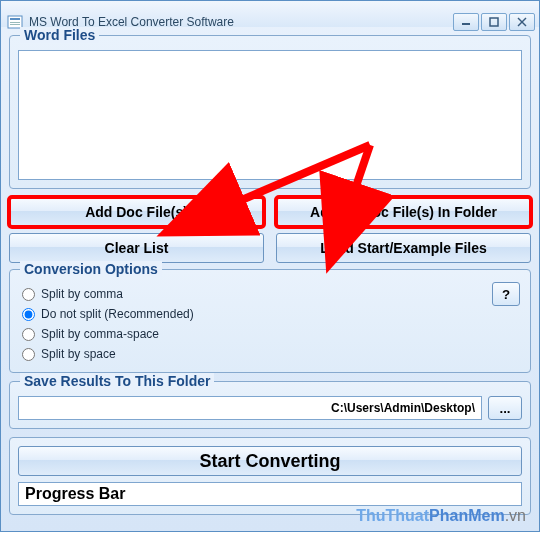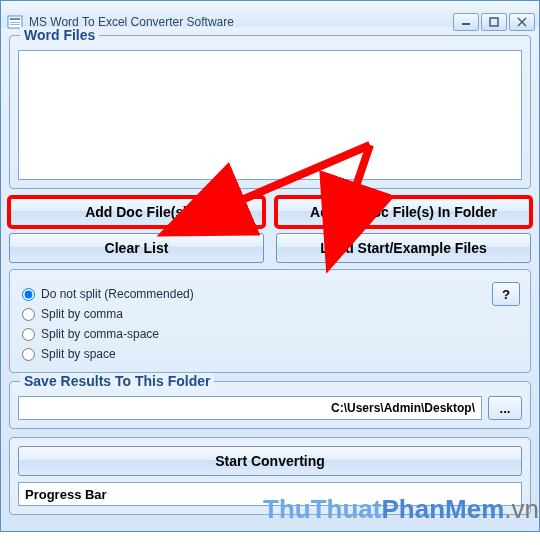--- a/index.html
+++ b/index.html
@@ -18,24 +18,24 @@
 .btn-row { display: flex; gap: 12px; margin-bottom: 6px; }
 .btn { flex: 1; height: 30px; border: 1px solid #6c95c1; border-radius: 3px; background: linear-gradient(to bottom, #f7fbff 0%, #e3eefb 45%, #cde0f5 46%, #dfecfa 100%); font-weight: bold; font-size: 14px; color: #000; cursor: pointer; display: flex; align-items: center; justify-content: center; }
 .highlighted { outline: 4px solid #ff0000; outline-offset: -2px; }
 .options { }
 .radio-row { display: flex; align-items: center; gap: 6px; padding: 3px 4px; color: #1a2b3f; font-size: 12px; }
 .radio-row input { margin: 0; }
 .help-btn { position: absolute; right: 10px; top: 12px; width: 28px; height: 24px; border: 1px solid #6c95c1; border-radius: 3px; background: linear-gradient(to bottom, #f7fbff, #d7e8f9); font-weight: bold; cursor: pointer; }
 .path-row { display: flex; gap: 6px; }
 .path-input { flex: 1; height: 24px; border: 1px solid #7fa6cf; background: #fff; padding: 2px 6px; font-size: 12px; font-weight: bold; color: #000; text-align: right; }
 .browse-btn { width: 34px; height: 24px; border: 1px solid #6c95c1; border-radius: 3px; background: linear-gradient(to bottom, #f7fbff, #d7e8f9); font-weight: bold; cursor: pointer; }
-.start-btn { width: 100%; height: 30px; border: 1px solid #6c95c1; border-radius: 3px; background: linear-gradient(to bottom, #f7fbff 0%, #e3eefb 45%, #cde0f5 46%, #dfecfa 100%); font-weight: bold; font-size: 14px; cursor: pointer; }
-.progress-row { margin-top: 6px; border: 1px solid #7fa6cf; background: #fff; height: 24px; display: flex; align-items: center; padding: 0 6px; font-weight: bold; font-size: 13px; }
+.start-btn { width: 100%; height: 30px; border: 1px solid #6c95c1; border-radius: 3px; background: linear-gradient(to bottom, #f7fbff 0%, #e3eefb 45%, #cde0f5 46%, #dfecfa 100%); font-weight: bold; font-size: 18px; cursor: pointer; }
+.progress-row { margin-top: 6px; border: 1px solid #7fa6cf; background: #fff; height: 24px; display: flex; align-items: center; padding: 0 6px; font-weight: bold; font-size: 16px; }
 .arrow-overlay { position: absolute; pointer-events: none; top: 0; left: 0; z-index: 50; }
-.watermark { position: absolute; bottom: 20px; right: 1px; font-size: 26px; font-weight: bold; font-family: Arial, sans-serif; z-index: 60; pointer-events: none; }
+.watermark { position: absolute; bottom: 20px; right: 14px; font-size: 16px; font-weight: bold; font-family: Arial, sans-serif; z-index: 60; pointer-events: none; }
 .watermark .g1 { color: #6fa8e8; }
 .watermark .g2 { color: #4b86d4; }
 .watermark .g3 { color: #7a7a7a; font-weight: normal; }
 </style>
 </head>
 <body>
 
 <div class="window">
 
   <div class="titlebar">
@@ -80,28 +80,29 @@
     <div class="btn-row">
       <button class="btn highlighted">Add Doc File(s)</button>
       <button class="btn highlighted">Add All Doc File(s) In Folder</button>
     </div>
     <div class="btn-row">
       <button class="btn">Clear List</button>
       <button class="btn">Load Start/Example Files</button>
     </div>
 
     <div class="groupbox options">
+      <div class="group-legend">Conversion Options</div>
       <button class="help-btn">?</button>
+      <label class="radio-row">
+        <input type="radio" name="split" style="">
+        <span>Split by comma</span>
+      </label>
       <label class="radio-row">
         <input type="radio" name="split" checked="" style="">
         <span>Do not split (Recommended)</span>
-      </label>
-      <label class="radio-row">
-        <input type="radio" name="split" style="">
-        <span>Split by comma</span>
       </label>
       <label class="radio-row">
         <input type="radio" name="split" style="">
         <span>Split by comma-space</span>
       </label>
       <label class="radio-row">
         <input type="radio" name="split" style="">
         <span>Split by space</span>
       </label>
     </div>

